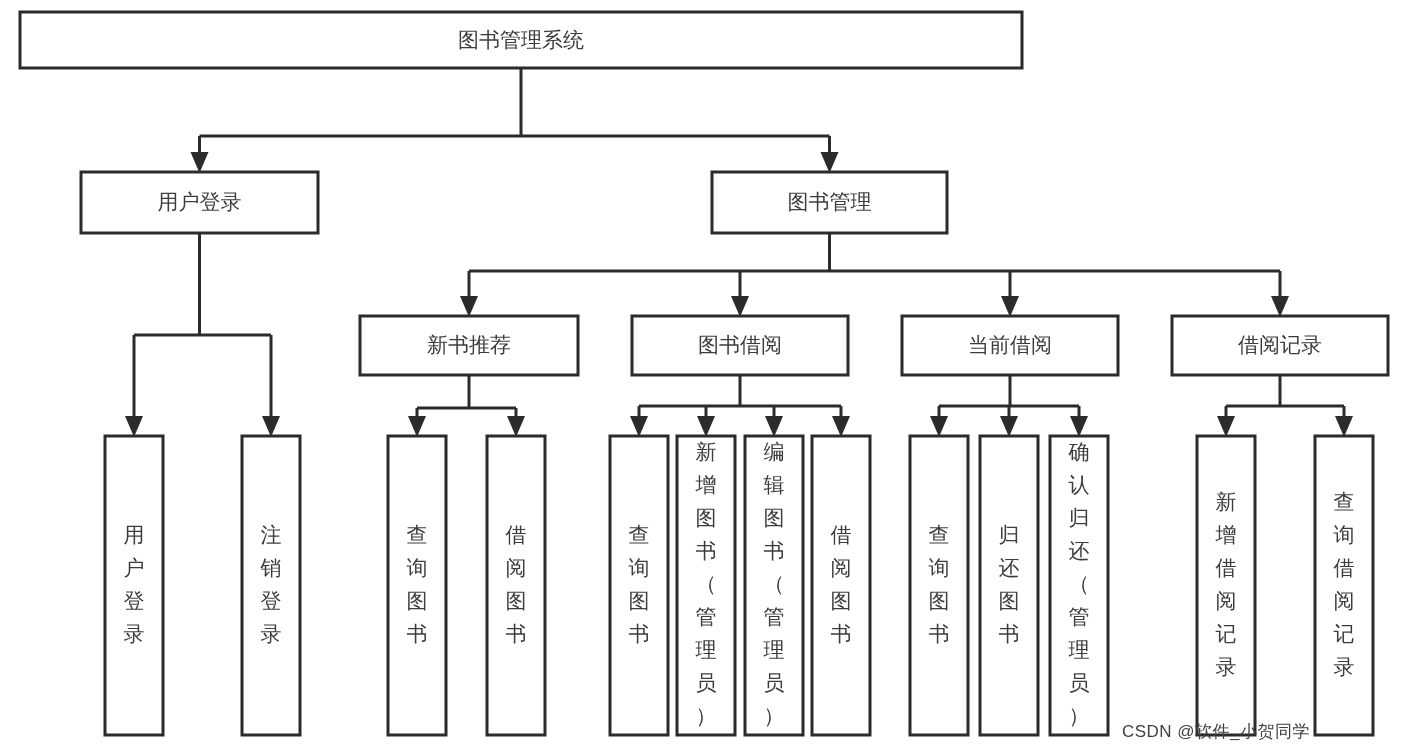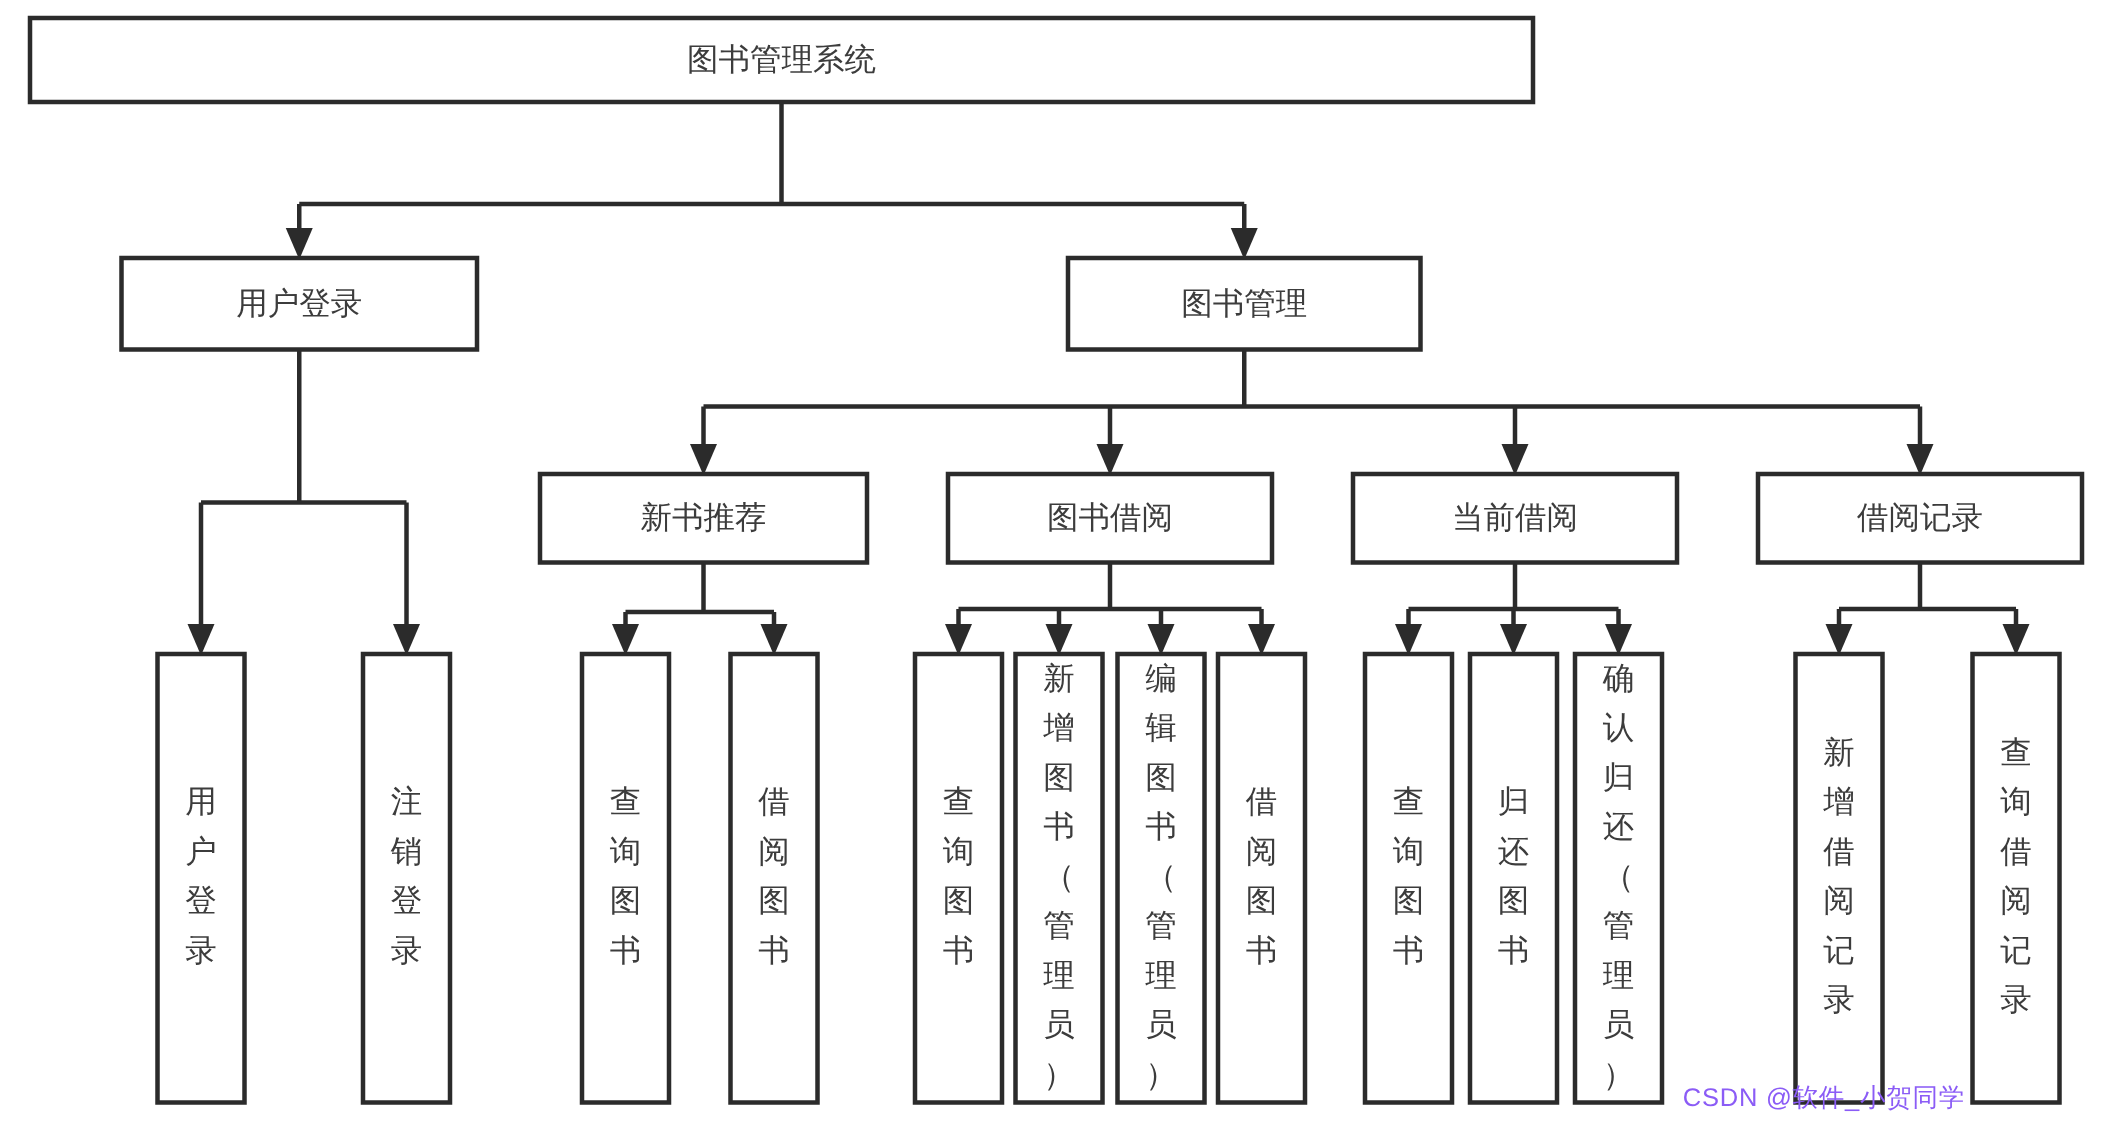--- a/index.html
+++ b/index.html
@@ -54,21 +54,21 @@
     fill: #3c3c3c;
     font-size: 21px;
     text-anchor: middle;
   }
   .watermark {
     position: absolute;
     right: 8px;
     bottom: 4px;
     font-family: "Liberation Sans", "DejaVu Sans", sans-serif;
     font-size: 17px;
-    color: #8b5cf6;
+    color: #404040;
     letter-spacing: 0.5px;
     white-space: nowrap;
     pointer-events: none;
   }
 </style>
 </head>
 <body>
 
 <div id="diagram-root">
   <svg class="flowchart" id="flowchart-svg" viewBox="0 0 1405 747" xmlns="http://www.w3.org/2000/svg">

